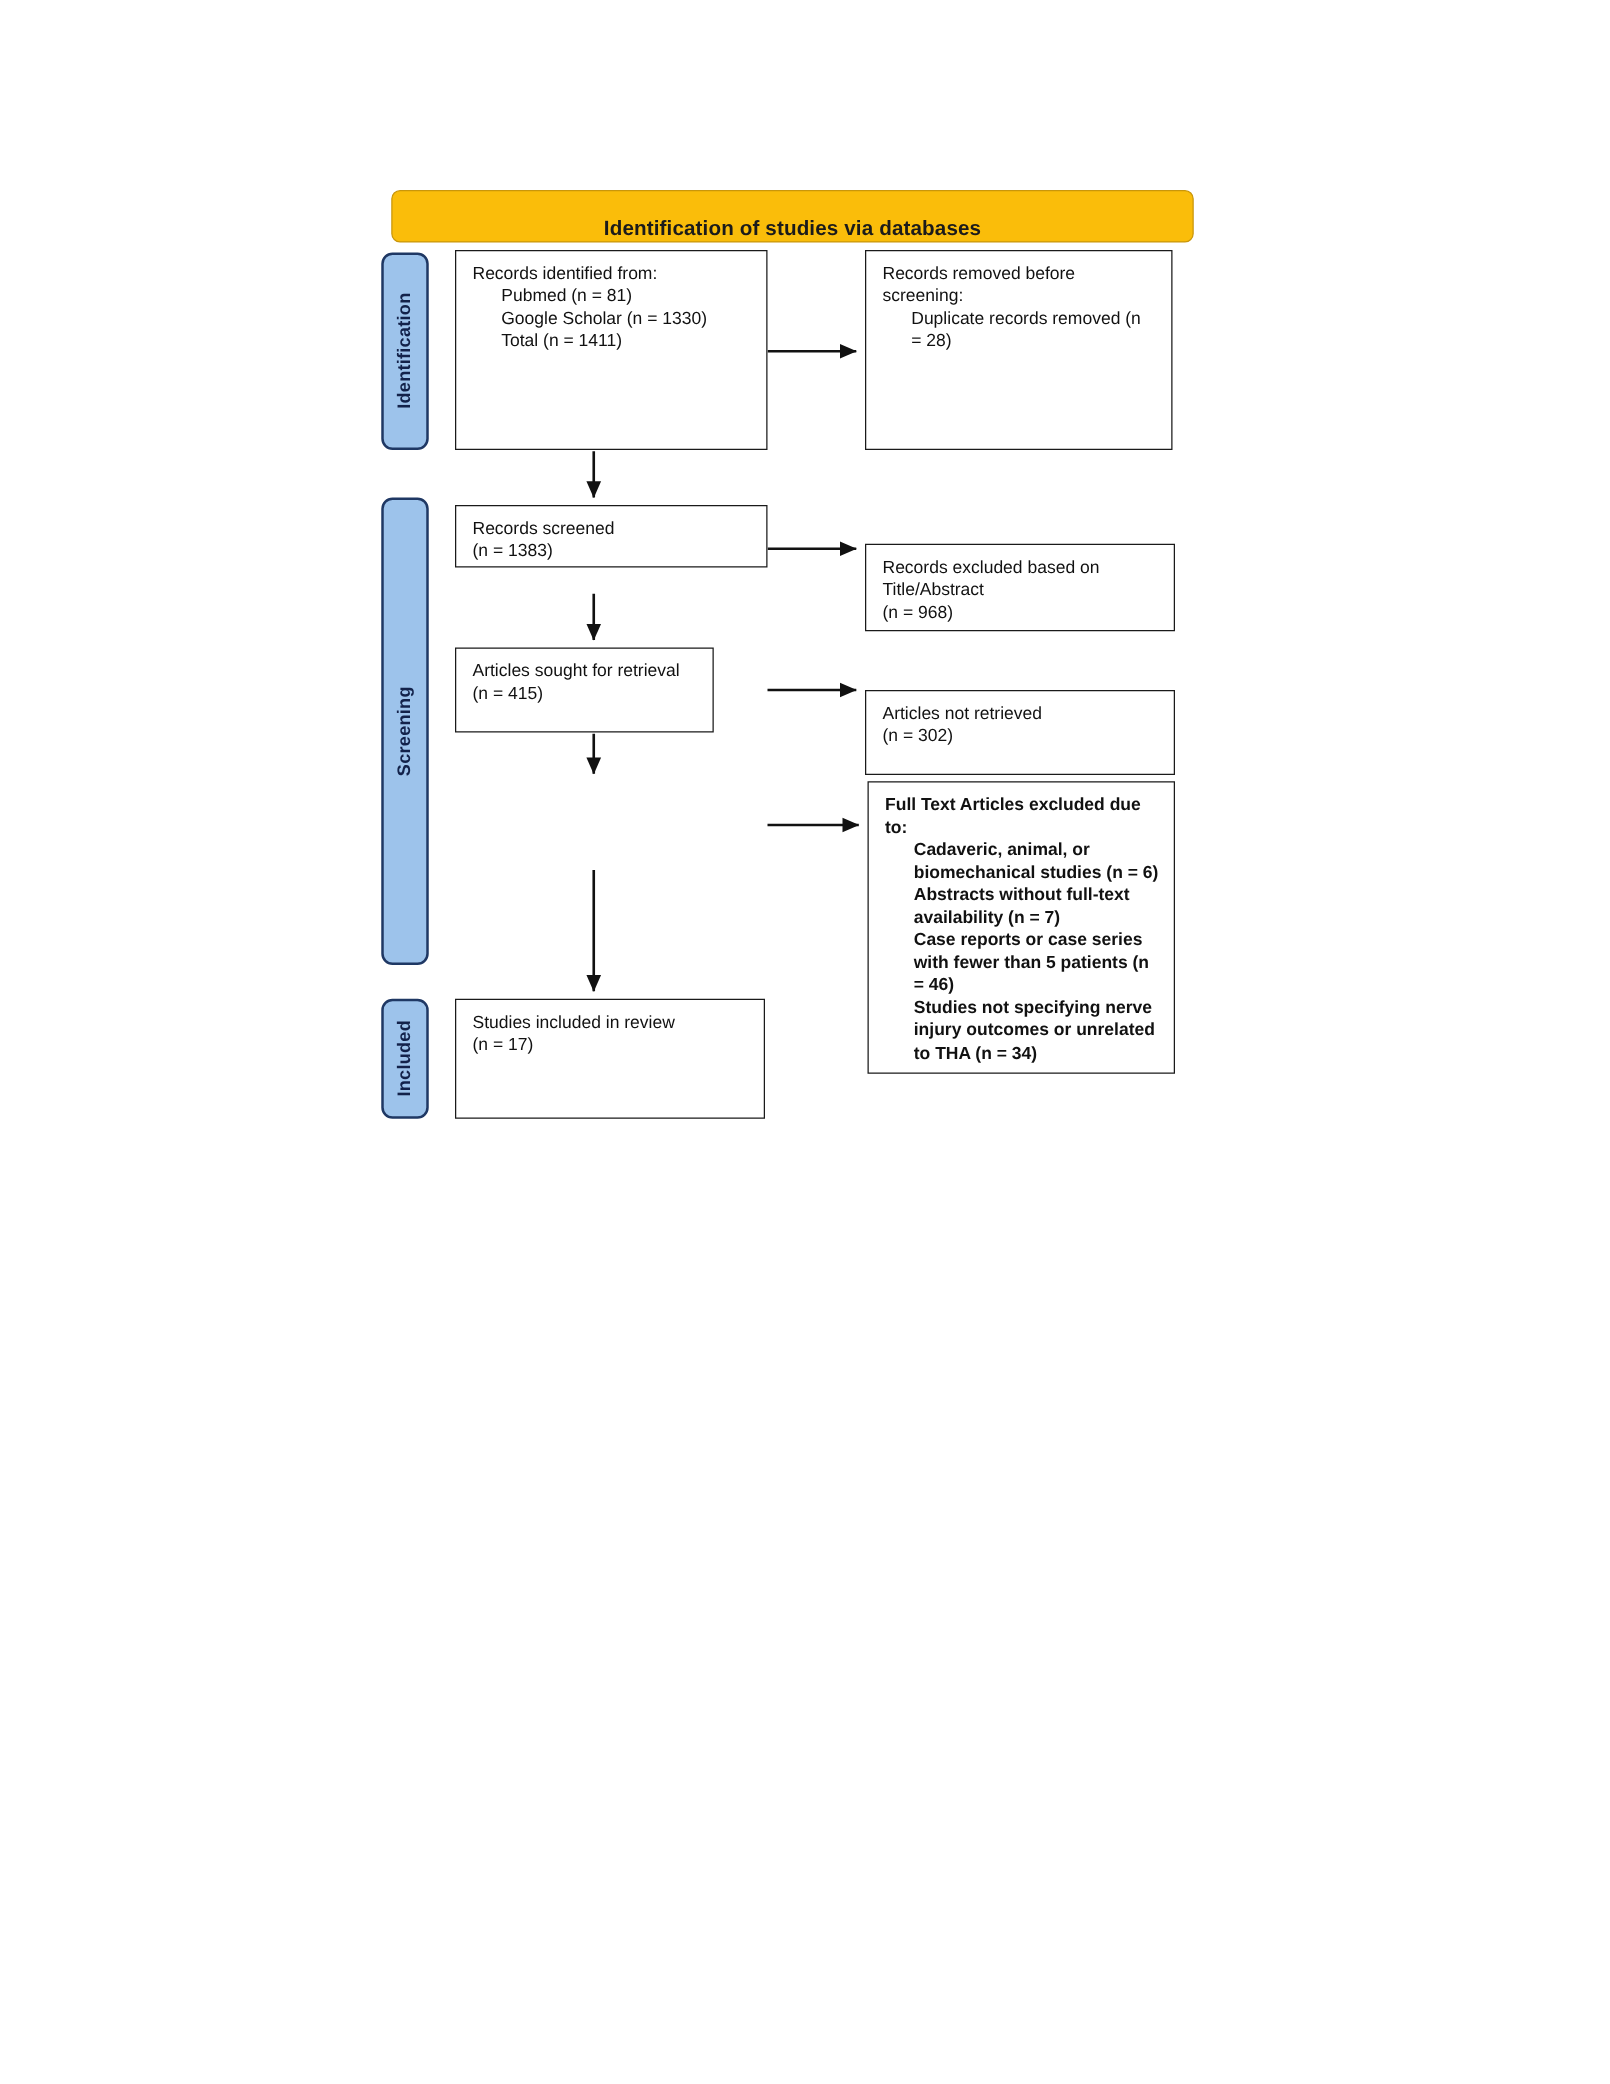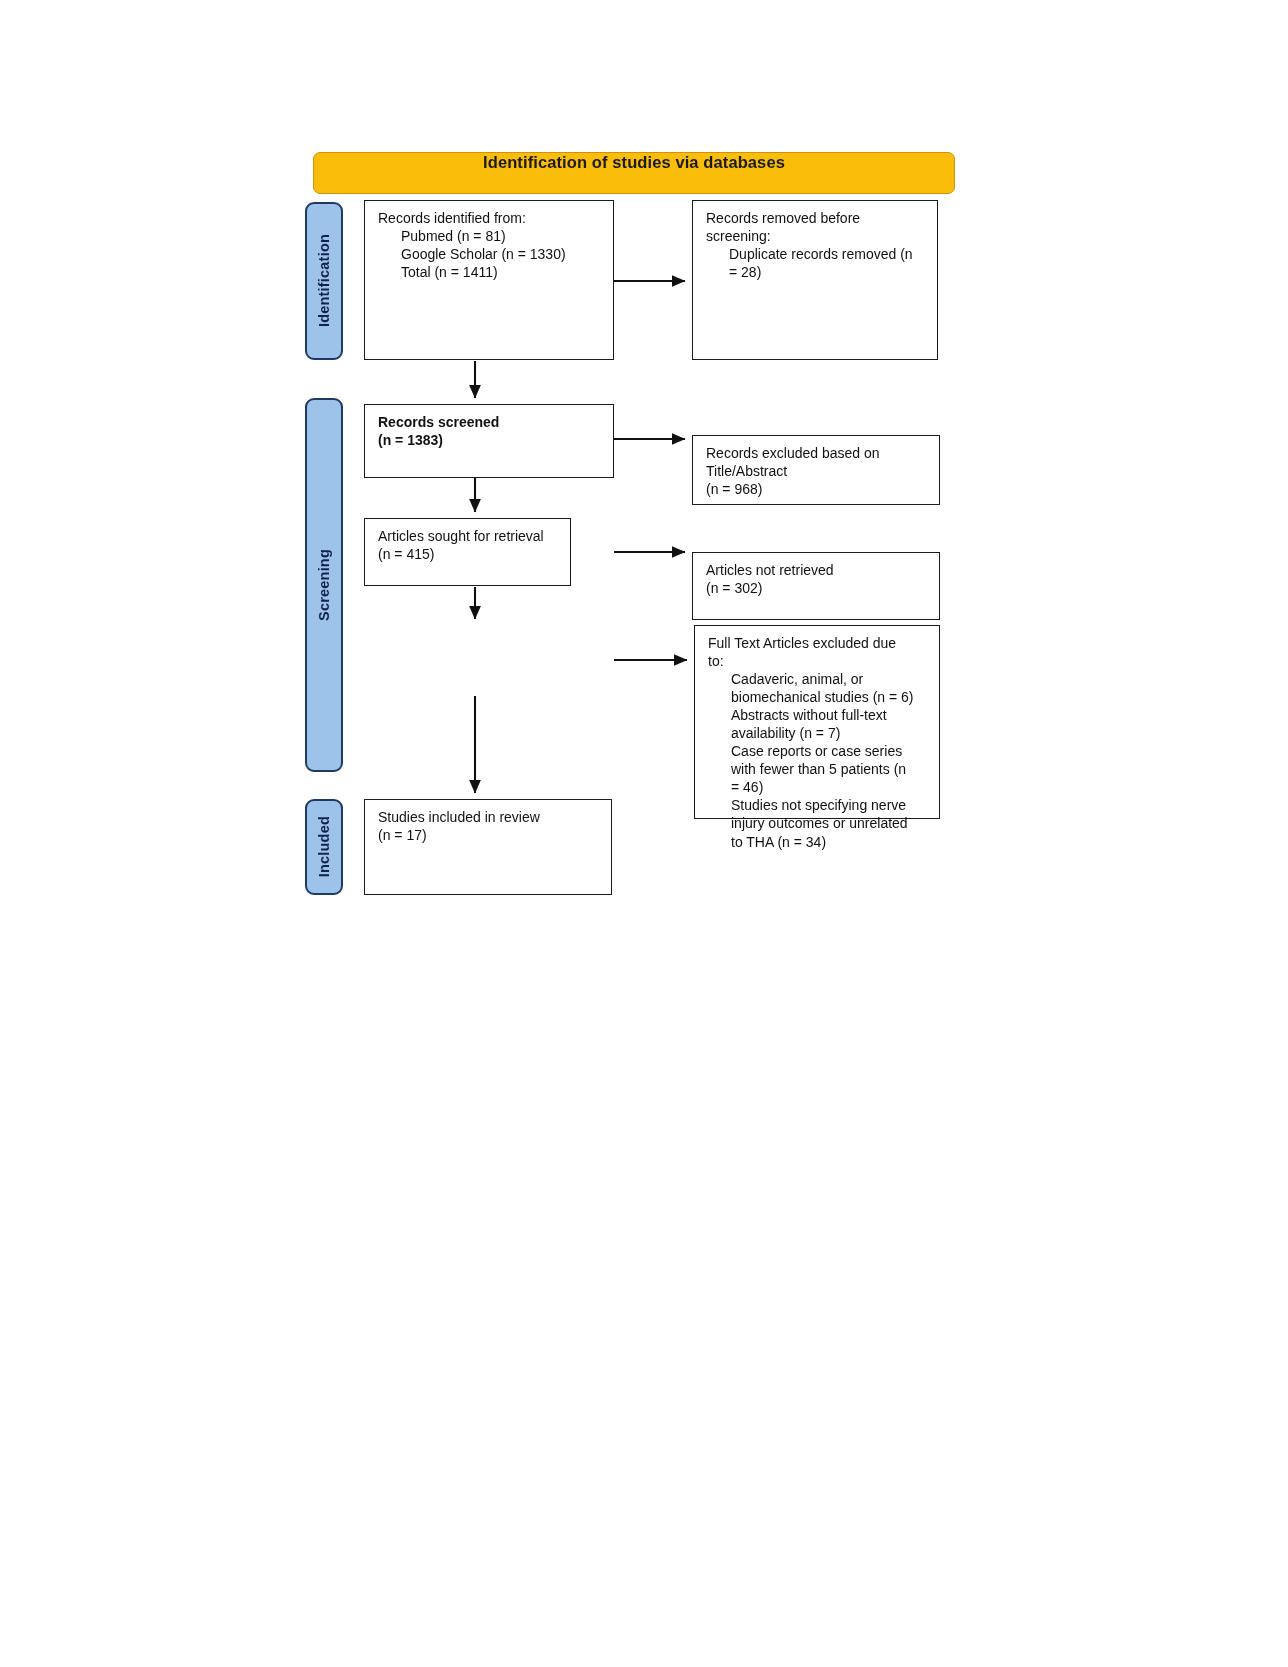--- a/index.html
+++ b/index.html
@@ -27,21 +27,21 @@
   .phase-banner {
     position: absolute;
     left: 313px;
     top: 152px;
     width: 642px;
     height: 42px;
     background: #FABD0A;
     border: 1.5px solid #C9960A;
     border-radius: 7px;
     display: flex;
-    align-items: flex-start;
+    align-items: flex-end;
     justify-content: center;
     box-sizing: border-box;
   }
   .phase-banner .banner-text {
     font-size: 16.5px;
     font-weight: bold;
     color: #1b1b1b;
     letter-spacing: 0.1px;
   }
 
@@ -80,26 +80,26 @@
   .flow-box .box-text {
     font-size: 14px;
     line-height: 1.29;
     color: #111111;
     white-space: pre-wrap;
     display: block;
   }
 
   #box-identified   { left: 364px; top: 200px; width: 250px; height: 160px; }
   #box-removed      { left: 692px; top: 200px; width: 246px; height: 160px; }
-  #box-screened     { left: 364px; top: 404px; width: 250px; height: 74px; font-weight: bold;  }
+  #box-screened     { left: 364px; top: 404px; width: 250px; height: 50px;  }
   #box-excluded-ta  { left: 692px; top: 404px; width: 248px; height: 70px; margin-top: 31px;  }
   #box-sought       { left: 364px; top: 518px; width: 207px; height: 68px;  }
   #box-notretrieved { left: 692px; top: 518px; width: 248px; height: 68px; margin-top: 34px;  }
   #box-assessed     { left: 364px; top: 625px; width: 250px; height: 70px;  }
-  #box-fulltext     { left: 694px; top: 625px; width: 246px; height: 194px; }
+  #box-fulltext     { left: 694px; top: 625px; width: 246px; height: 234px; font-weight: bold; }
   #box-included     { left: 364px; top: 799px; width: 248px; height: 96px;  }
 
   
   .indent { padding-left: 23px; display: block; }
 
   
   #connectors {
     position: absolute;
     left: 0; top: 0;
     width: 1288px;

